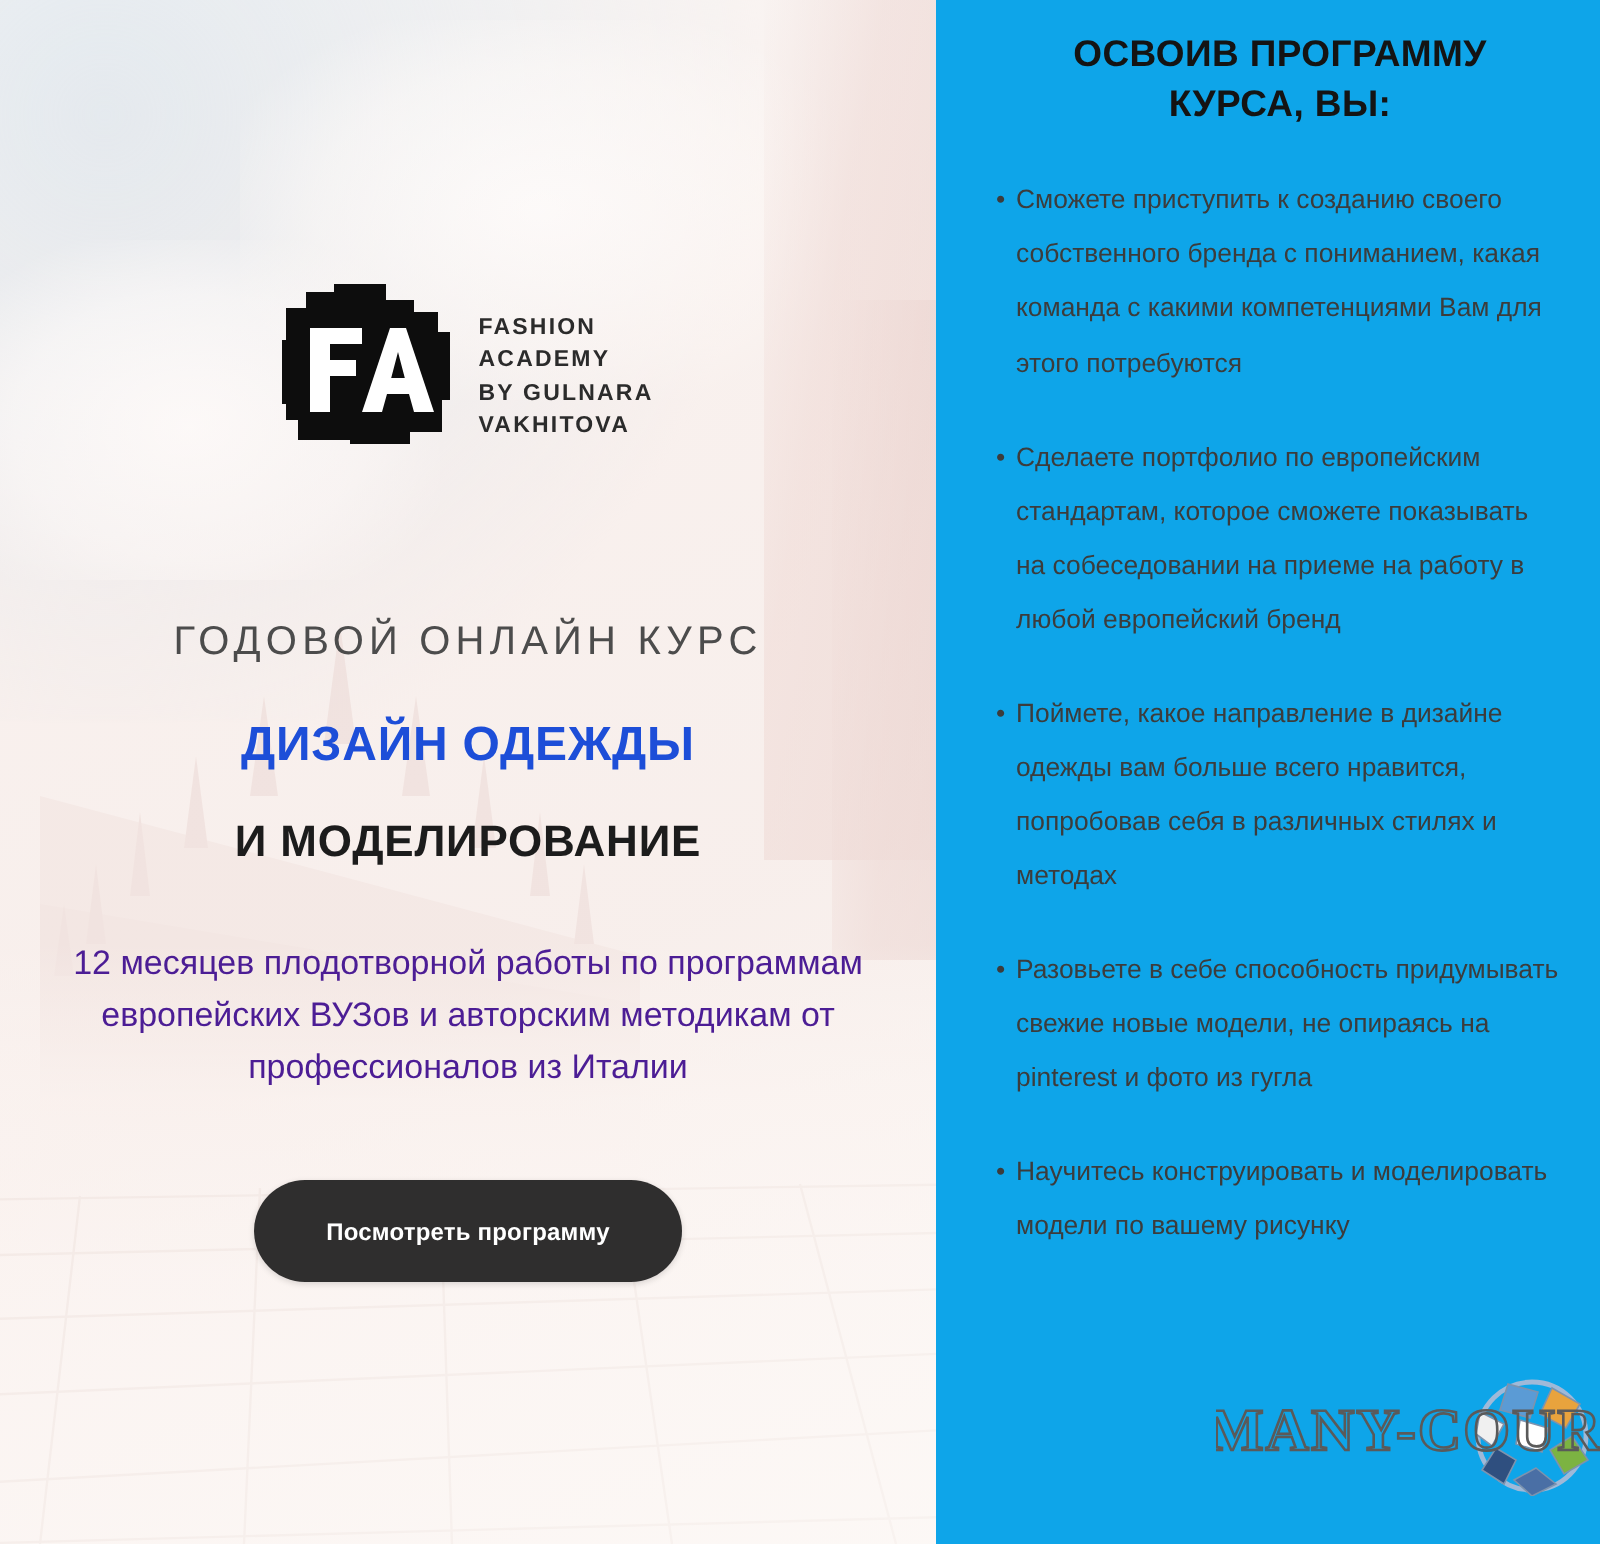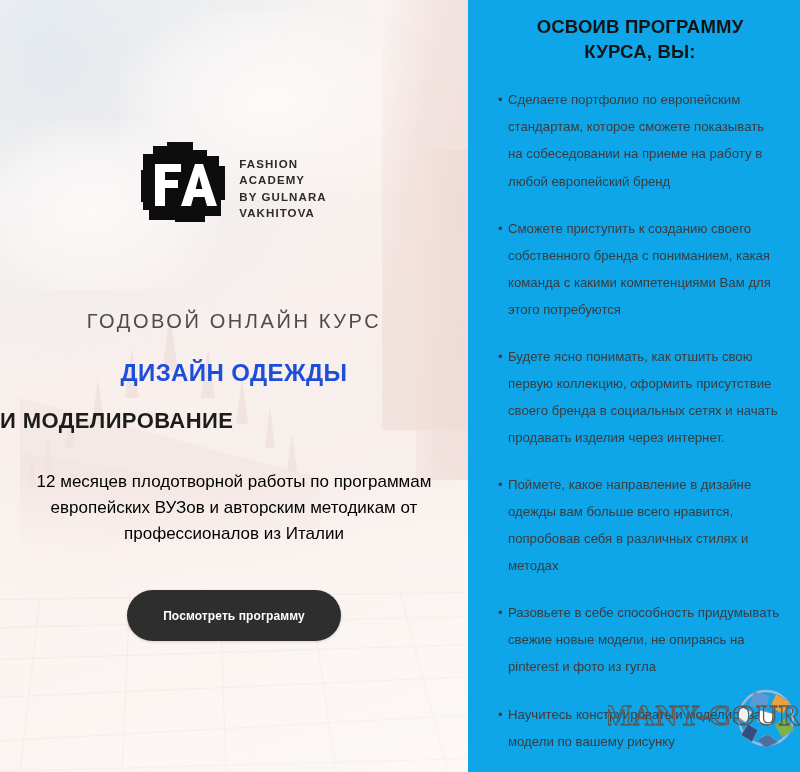--- a/index.html
+++ b/index.html
@@ -142,34 +142,35 @@
     text-align: center;
     font-size: 24px;
     font-weight: 700;
     letter-spacing: 0.4px;
     color: #1d4ed8;
   }
   .title-sub {
     position: absolute;
     top: 390px;
     left: 0; right: 0;
+    text-align: center;
     font-size: 22px;
     font-weight: 700;
     letter-spacing: 0.4px;
     color: #1c1c1c;
   }
   .lede {
     position: absolute;
     top: 452px;
     left: 34px;
     width: 400px;
     text-align: center;
     font-size: 17px;
     line-height: 1.53;
-    color: #000000;
+    color: #4c1d95;
   }
   .cta-wrap {
     position: absolute;
     top: 590px;
     left: 0; right: 0;
     display: flex;
     justify-content: center;
   }
   .cta {
     background: #2f2e2e;
@@ -326,23 +327,22 @@
       <div class="cta-wrap">
         <button class="cta">Посмотреть программу</button>
       </div>
 
     </div>
   </section>
 
   <section class="panel">
     <h3 class="panel-title">ОСВОИВ ПРОГРАММУ КУРСА, ВЫ:</h3>
     <ul class="bullets">
+      <li class="bullet">Сможете приступить к созданию своего собственного бренда с пониманием, какая команда с какими компетенциями Вам для этого потребуются</li>
       <li class="bullet">Сделаете портфолио по европейским стандартам, которое сможете показывать на собеседовании на приеме на работу в любой европейский бренд</li>
-      <li class="bullet">Сможете приступить к созданию своего собственного бренда с пониманием, какая команда с какими компетенциями Вам для этого потребуются</li>
-      <li class="bullet">Будете ясно понимать, как отшить свою первую коллекцию, оформить присутствие своего бренда в социальных сетях и начать продавать изделия через интернет.</li>
       <li class="bullet">Поймете, какое направление в дизайне одежды вам больше всего нравится, попробовав себя в различных стилях и методах</li>
       <li class="bullet">Разовьете в себе способность придумывать свежие новые модели, не опираясь на pinterest и фото из гугла</li>
       <li class="bullet">Научитесь конструировать и моделировать модели по вашему рисунку</li>
 
     </ul>
 
     <div class="watermark">
       <svg viewBox="0 0 330 72" aria-hidden="true">
         <g transform="translate(130,14)">
           <circle cx="28" cy="28" r="27" fill="none" stroke="#9fb9d8" stroke-width="2.4"></circle>

